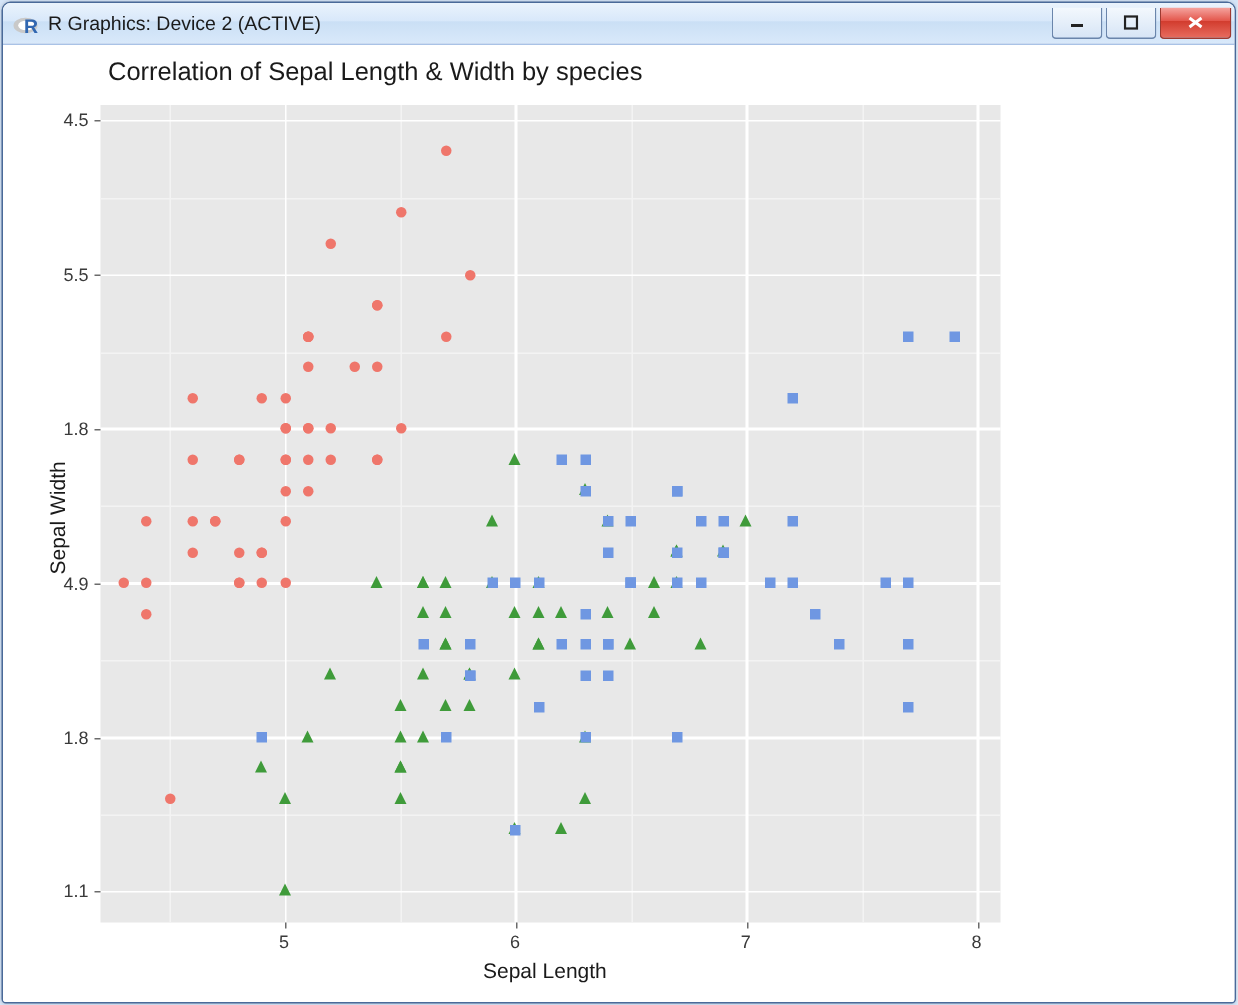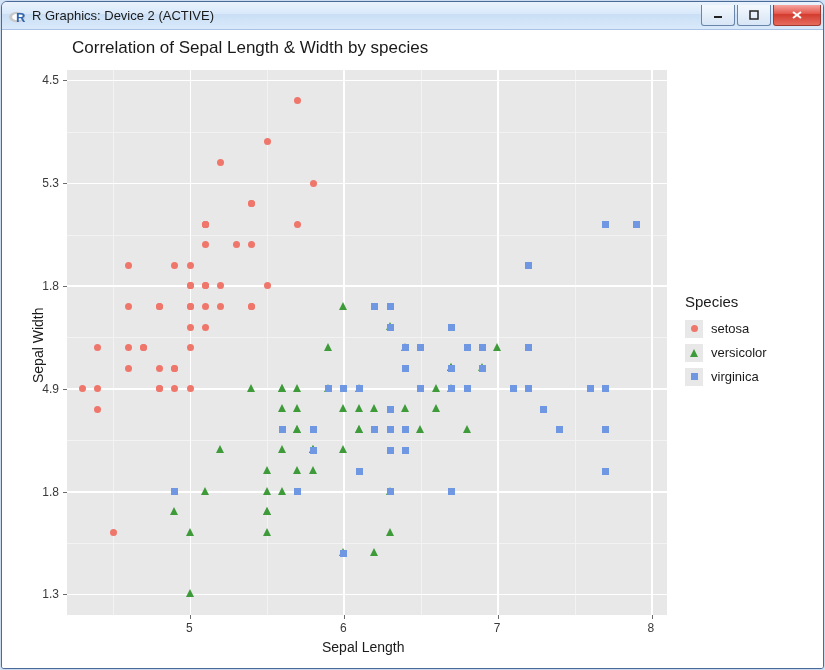--- a/index.html
+++ b/index.html
@@ -297,56 +297,35 @@
           <div class="pt square" style="background: rgb(111, 151, 226); left: 381.115px; top: 315.274px;"></div>
           <div class="pt square" style="background: rgb(111, 151, 226); left: 319.577px; top: 418.104px;"></div>
           <div class="pt square" style="background: rgb(111, 151, 226); left: 350.346px; top: 315.274px;"></div>
           <div class="pt square" style="background: rgb(111, 151, 226); left: 304.192px; top: 233.009px;"></div>
           <div class="pt square" style="background: rgb(111, 151, 226); left: 258.038px; top: 315.274px;"></div>
         </div>
 
       <div class="axis-label x" id="xlabel" style="left: 310px; top: 601px;">Sepal Length</div>
       <div class="axis-label y" id="ylabel" style="left: 18px; top: 344.5px;">Sepal Width</div>
 
-      <div class="legend" id="legend" style="left: 673px; top: 254.5px;">
-        <div class="legend-title">Species</div>
-      <div class="legend-item">
-            <span class="legend-swatch">
-              <span style="width: 7px; height: 7px; border-radius: 50%; background: rgb(239, 118, 107);"></span>
-            </span>
-            <span>setosa</span>
-          </div>
-          <div class="legend-item">
-            <span class="legend-swatch">
-              <span style="width: 0px; height: 0px; border-left: 4.5px solid transparent; border-right: 4.5px solid transparent; border-bottom: 8px solid rgb(63, 155, 58);"></span>
-            </span>
-            <span>versicolor</span>
-          </div>
-          <div class="legend-item">
-            <span class="legend-swatch">
-              <span style="width: 7px; height: 7px; background: rgb(111, 151, 226);"></span>
-            </span>
-            <span>virginica</span>
-          </div>
-        </div>
     <div class="tick-mark" style="left: 178.077px; top: 577px; width: 1px; height: 4px;"></div>
         <div class="tick-label" style="left: 174.077px; top: 583px;">5</div>
         <div class="tick-mark" style="left: 331.923px; top: 577px; width: 1px; height: 4px;"></div>
         <div class="tick-label" style="left: 327.923px; top: 583px;">6</div>
         <div class="tick-mark" style="left: 485.769px; top: 577px; width: 1px; height: 4px;"></div>
         <div class="tick-label" style="left: 481.769px; top: 583px;">7</div>
         <div class="tick-mark" style="left: 639.615px; top: 577px; width: 1px; height: 4px;"></div>
         <div class="tick-label" style="left: 635.615px; top: 583px;">8</div>
         <div class="tick-mark" style="left: 51px; top: 556.434px; width: 4px; height: 1px;"></div>
-        <div class="tick-label" style="right: 753px; top: 549.434px;">1.3</div>
+        <div class="tick-label" style="right: 753px; top: 549.434px;">1.1</div>
         <div class="tick-mark" style="left: 51px; top: 453.604px; width: 4px; height: 1px;"></div>
         <div class="tick-label" style="right: 753px; top: 446.604px;">1.8</div>
         <div class="tick-mark" style="left: 51px; top: 350.774px; width: 4px; height: 1px;"></div>
         <div class="tick-label" style="right: 753px; top: 343.774px;">4.9</div>
         <div class="tick-mark" style="left: 51px; top: 247.943px; width: 4px; height: 1px;"></div>
         <div class="tick-label" style="right: 753px; top: 240.943px;">1.8</div>
         <div class="tick-mark" style="left: 51px; top: 145.113px; width: 4px; height: 1px;"></div>
-        <div class="tick-label" style="right: 753px; top: 138.113px;">5.3</div>
+        <div class="tick-label" style="right: 753px; top: 138.113px;">5.5</div>
         <div class="tick-mark" style="left: 51px; top: 42.283px; width: 4px; height: 1px;"></div>
         <div class="tick-label" style="right: 753px; top: 35.283px;">4.5</div>
       </div>
   </div>
 </div>
 
 </body></html>

